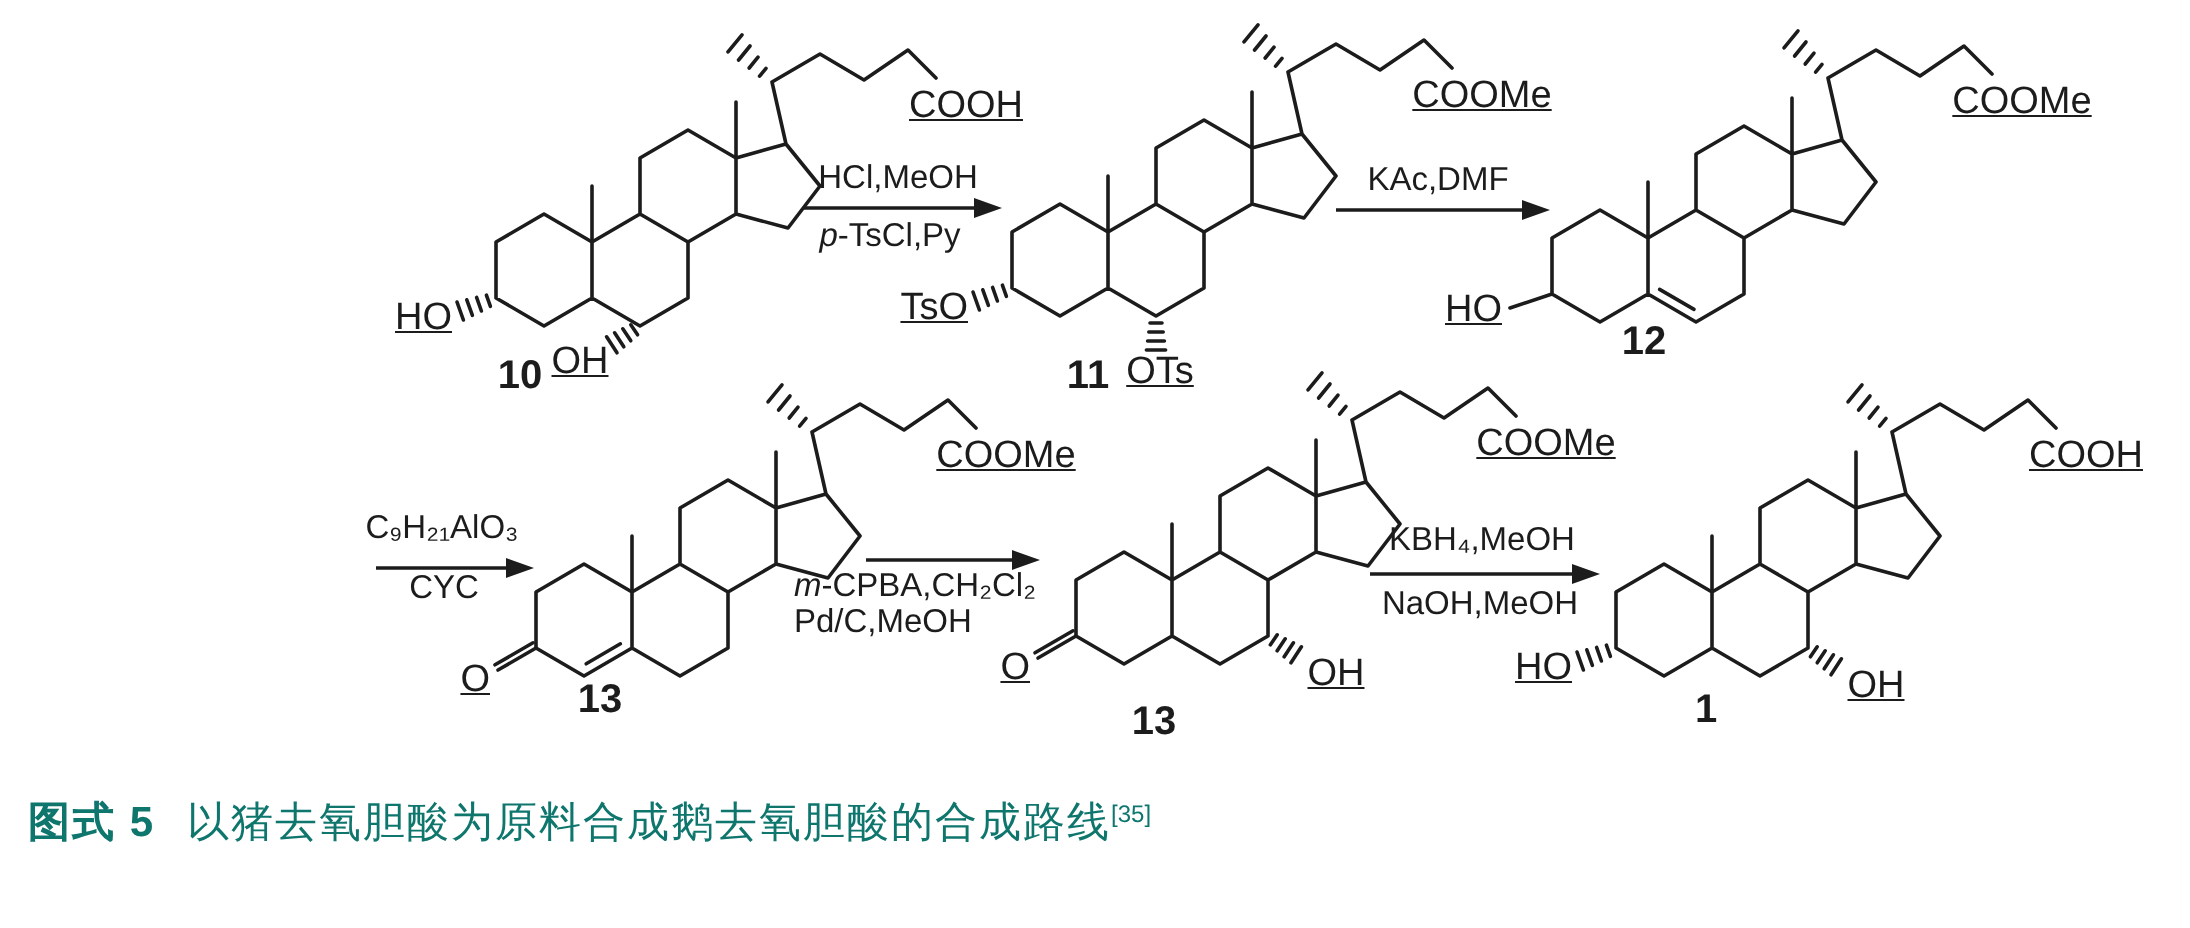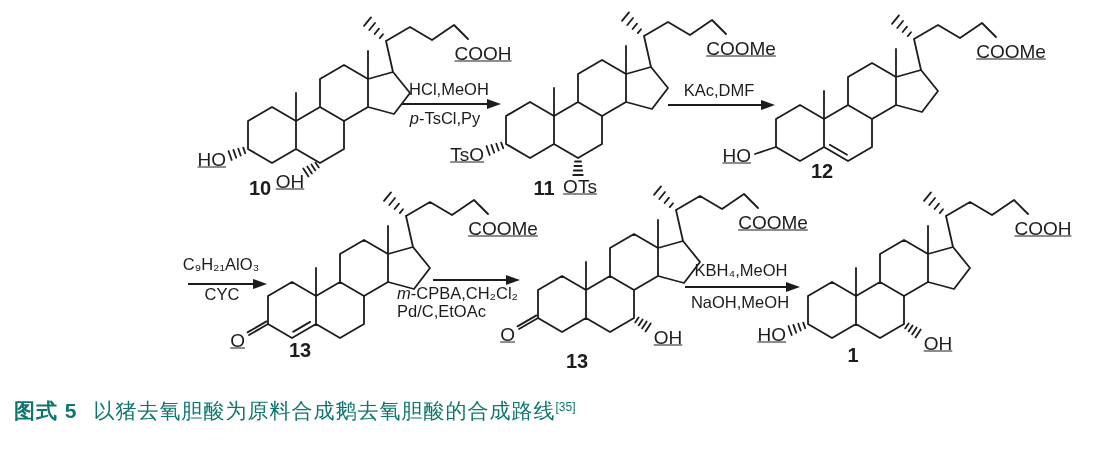--- a/index.html
+++ b/index.html
@@ -149,21 +149,21 @@
   <span class="rg t" style="left:221px;top:264px">C₉H₂₁AlO₃</span>
   <span class="rg t" style="left:222px;top:294px">CYC</span>
 
   <div class="arrow" style="left:433px;top:272px">
     <svg width="88" height="16">
         <line x1="0" y1="8" x2="75" y2="8"></line>
         <polygon points="73,3 87,8 73,13"></polygon>
       </svg>
   </div>
   <span class="rg la" style="left:397px;top:293px"><i>m</i><span>-CPBA,CH₂Cl₂</span></span>
-  <span class="rg la" style="left:397px;top:311px">Pd/C,EtOAc</span>
+  <span class="rg la" style="left:397px;top:311px">Pd/C,MeOH</span>
 
   <div class="arrow" style="left:685px;top:279px">
     <svg width="116" height="16">
         <line x1="0" y1="8" x2="103" y2="8"></line>
         <polygon points="101,3 115,8 101,13"></polygon>
       </svg>
   </div>
   <span class="rg t" style="left:741px;top:270px">KBH₄,MeOH</span>
   <span class="rg t" style="left:740px;top:302px">NaOH,MeOH</span>
 

